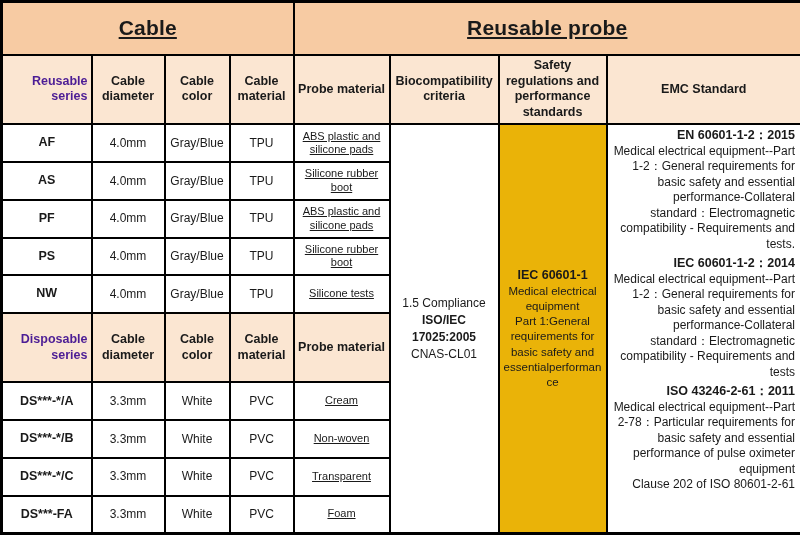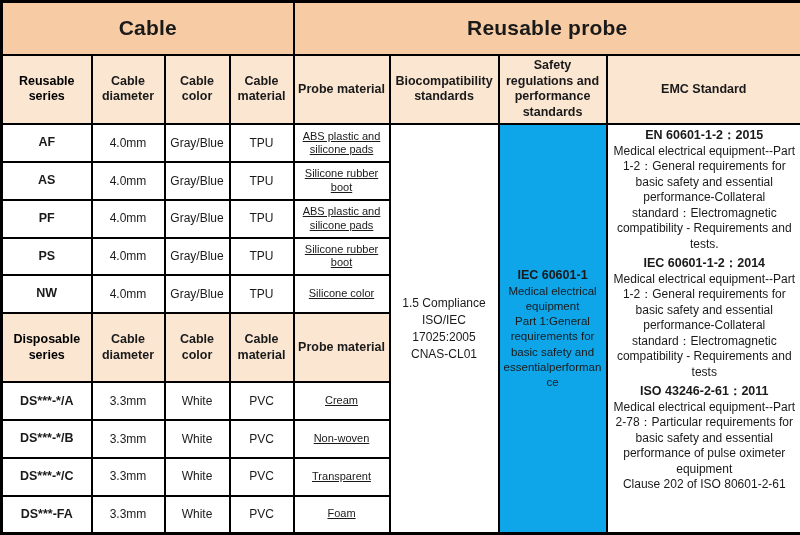--- a/index.html
+++ b/index.html
@@ -24,52 +24,53 @@
     font-size: 12px;
     line-height: 1.25;
     overflow: hidden;
   }
   tr.top-row td {
     background: #f7cba3;
     font-weight: bold;
     font-size: 21px;
     height: 52px;
     letter-spacing: 0.2px;
+    text-decoration: underline;
   }
   tr.head-row td {
     background: #fbe6d2;
     font-weight: bold;
     font-size: 12.5px;
     height: 66px;
   }
   tr.head-row.disposable td { height: 68px; }
-  td.red-series { color: #000000; }
+  td.red-series { color: #4c1d95; text-align: right; }
   tr.data-row { height: 37px; }
   td.series-cell { font-weight: bold; font-size: 12.5px; text-align: center; }
   td.probe-cell { font-size: 11px; text-decoration: underline; }
   td.bio-cell {
     background: #fff;
     font-size: 12px;
     line-height: 1.4;
     padding: 2px 4px;
     margin-left: 40px;
   }
-  td.bio-cell .b { font-weight: normal; }
+  td.bio-cell .b { font-weight: bold; }
   td.safety-cell {
-    background: #0ea5e9;
+    background: #eab308;
     font-size: 11.5px;
     line-height: 1.32;
     padding: 2px 2px;
     overflow-wrap: break-word;
     word-wrap: break-word;
   }
   td.safety-cell .b { font-weight: bold; font-size: 12.5px; }
   td.emc-cell {
     background: #fff;
-    text-align: center;
+    text-align: right;
     vertical-align: top;
     font-size: 12px;
     line-height: 15.5px;
     padding: 3px 5px 2px 6px;
     overflow-wrap: break-word;
   }
   .emc-para { margin: 0; }
   .emc-para + .emc-para { margin-top: 4px; }
   .emc-h { font-weight: bold; font-size: 12.5px; }
 </style>
@@ -93,21 +94,21 @@
     <td colspan="4">Cable</td>
     <td colspan="4">Reusable probe</td>
   </tr>
 
   <tr class="head-row">
     <td class="red-series">Reusable series</td>
     <td>Cable diameter</td>
     <td>Cable color</td>
     <td>Cable material</td>
     <td>Probe material</td>
-    <td>Biocompatibility standards</td>
+    <td>Biocompatibility criteria</td>
     <td>Safety regulations and performance standards</td>
     <td>EMC Standard</td>
   </tr>
 
   <tr class="data-row">
     <td class="series-cell">AF</td>
     <td>4.0mm</td>
     <td>Gray/Blue</td>
     <td>TPU</td>
     <td class="probe-cell">ABS plastic and silicone pads</td>
@@ -161,21 +162,21 @@
     <td>Gray/Blue</td>
     <td>TPU</td>
     <td class="probe-cell">Silicone rubber boot</td>
   </tr>
 
   <tr class="data-row">
     <td class="series-cell">NW</td>
     <td>4.0mm</td>
     <td>Gray/Blue</td>
     <td>TPU</td>
-    <td class="probe-cell">Silicone color</td>
+    <td class="probe-cell">Silicone tests</td>
   </tr>
 
   <tr class="head-row disposable">
     <td class="red-series">Disposable series</td>
     <td>Cable diameter</td>
     <td>Cable color</td>
     <td>Cable material</td>
     <td>Probe material</td>
   </tr>
 

